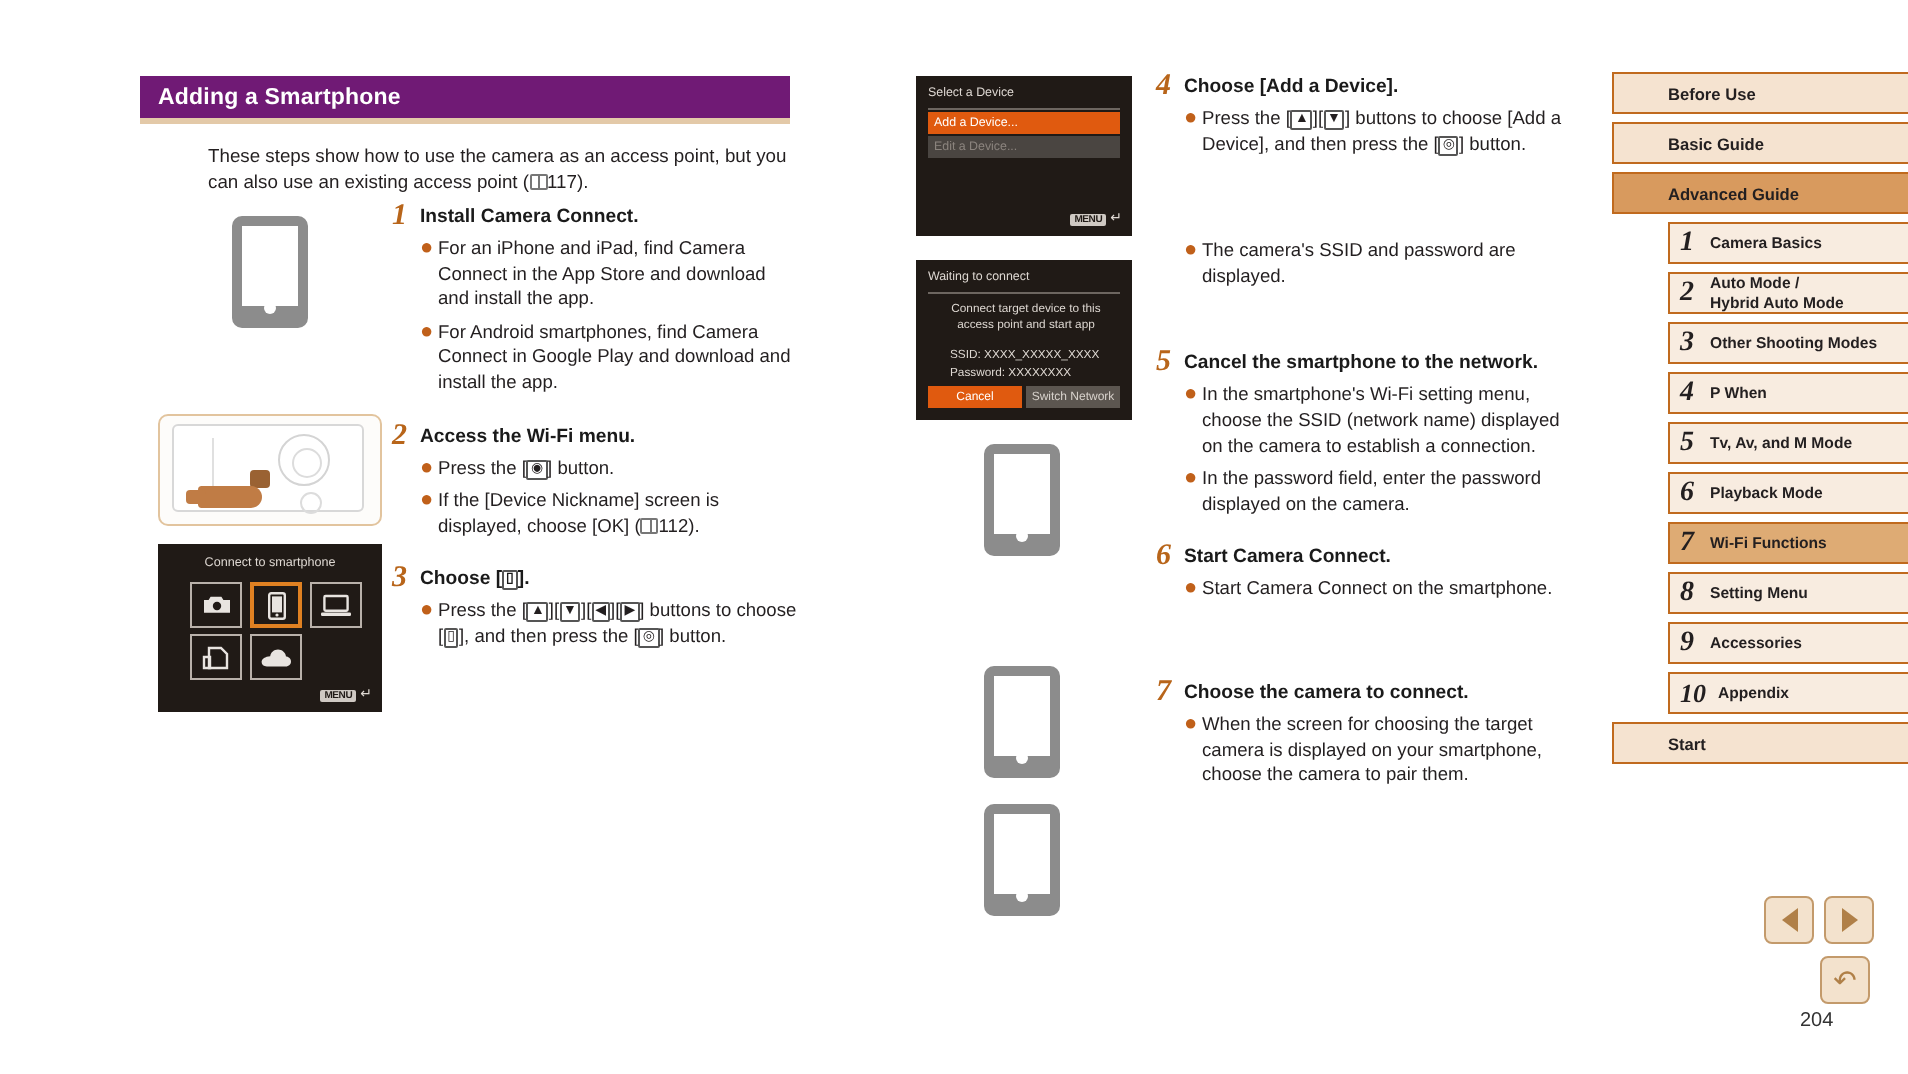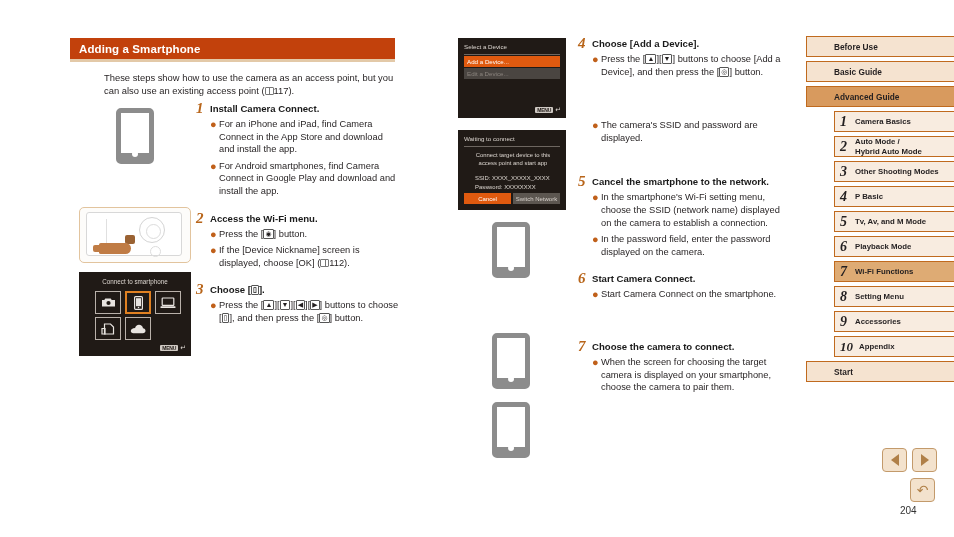--- a/index.html
+++ b/index.html
@@ -9,21 +9,21 @@
     font-family: "Liberation Sans", sans-serif;
     color: #231f20;
     overflow: hidden;
   }
   .page { position: relative; width: 954px; height: 537px; }
 
   
   .section-header {
     position: absolute; left: 70px; top: 38px;
     width: 325px; height: 24px;
-    background: #c2410c;
+    background: #701a75;
     border-bottom: 3px solid #e3c9a8;
     display: flex; align-items: center;
     padding-left: 9px;
   }
   .section-header-title {
     color: #ffffff; font-size: 11.5px; font-weight: bold;
     letter-spacing: .1px;
   }
 
   .intro {
@@ -523,21 +523,21 @@
       <div class="nav-ch">
         <span class="nav-ch-num">2</span>
         <span class="nav-ch-label">Auto Mode /<br>Hybrid Auto Mode</span>
       </div>
       <div class="nav-ch">
         <span class="nav-ch-num">3</span>
         <span class="nav-ch-label">Other Shooting Modes</span>
       </div>
       <div class="nav-ch">
         <span class="nav-ch-num">4</span>
-        <span class="nav-ch-label">P Basic</span>
+        <span class="nav-ch-label">P When</span>
       </div>
       <div class="nav-ch">
         <span class="nav-ch-num">5</span>
         <span class="nav-ch-label">Tv, Av, and M Mode</span>
       </div>
       <div class="nav-ch">
         <span class="nav-ch-num">6</span>
         <span class="nav-ch-label">Playback Mode</span>
       </div>
       <div class="nav-ch active">

